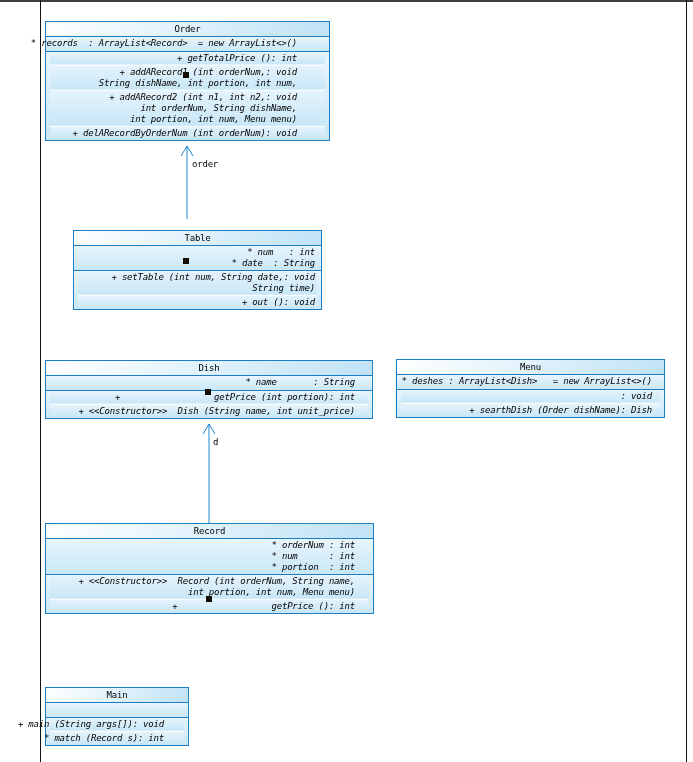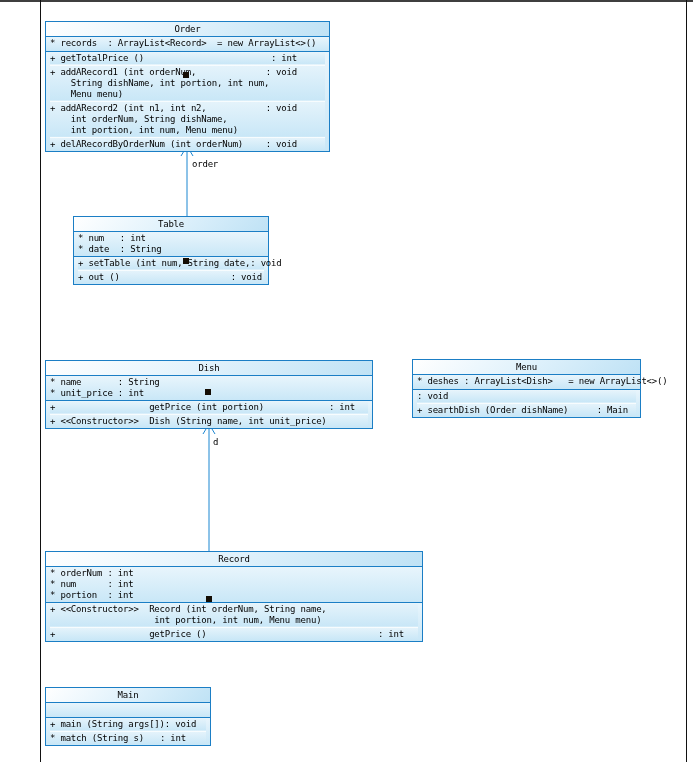--- a/index.html
+++ b/index.html
@@ -20,21 +20,21 @@
     height:14px;line-height:14px;text-align:center;
     border-bottom:1px solid #1b7ec5;
     background:linear-gradient(135deg,#ffffff 0%,#e3f3fc 45%,#bfe2f5 100%);
     white-space:pre;
   }
   .sec{
     padding:1px 4px;
     background:linear-gradient(180deg,#e8f5fc 0%,#c9e7f7 100%);
   }
   .sec.attrs{border-bottom:1px solid #1b7ec5;min-height:12px;}
-  .row{display:flex;justify-content:space-between;height:11px;line-height:11px;}
+  .row{display:flex;justify-content:flex-end;height:11px;line-height:11px;font-style:italic;}
   .row .l{white-space:pre;}
   .row .r{white-space:pre;padding-right:var(--rpad,2px);}
   .mg{background:linear-gradient(180deg,#e4f3fb 0%,#c9e7f7 100%);}
   .mg + .mg{border-top:1px solid rgba(255,255,255,0.85);margin-top:1px;padding-top:1px;}
   
   .conn{position:absolute;}
   .conn-label{position:absolute;white-space:pre;color:#000;}
   .handle{position:absolute;width:6px;height:6px;background:#140d04;}
 </style>
 </head>
@@ -73,24 +73,20 @@
     </div>
     <div class="mg">
       <div class="row">
         <span class="l">+ addARecord1 (int orderNum,</span>
         <span class="r">: void</span>
       </div>
       <div class="row">
         <span class="l">    String dishName, int portion, int num,</span>
         <span class="r"></span>
       </div>
-      <div class="row">
-        <span class="l">    Menu menu)</span>
-        <span class="r"></span>
-      </div>
     </div>
     <div class="mg">
       <div class="row">
         <span class="l">+ addARecord2 (int n1, int n2,</span>
         <span class="r">: void</span>
       </div>
       <div class="row">
         <span class="l">    int orderNum, String dishName,</span>
         <span class="r"></span>
       </div>
@@ -101,100 +97,100 @@
     </div>
     <div class="mg">
       <div class="row">
         <span class="l">+ delARecordByOrderNum (int orderNum)</span>
         <span class="r">: void</span>
       </div>
     </div>
   </div>
 </div>
 
-<div class="uml" style="left:73px;top:216px;width:196px;--rpad:2px">
+<div class="uml" style="left:73px;top:230px;width:249px;--rpad:2px">
   <div class="t">Table</div>
   <div class="sec attrs">
     <div class="row">
       <span class="l">* num   : int</span>
       <span class="r"></span>
     </div>
     <div class="row">
       <span class="l">* date  : String</span>
       <span class="r"></span>
     </div>
   </div>
   <div class="sec">
     <div class="mg">
       <div class="row">
         <span class="l">+ setTable (int num, String date,</span>
         <span class="r">: void</span>
+      </div>
+      <div class="row">
+        <span class="l">    String time)</span>
+        <span class="r"></span>
       </div>
     </div>
     <div class="mg">
       <div class="row">
         <span class="l">+ out ()</span>
         <span class="r">: void</span>
       </div>
     </div>
   </div>
 </div>
 
 <div class="uml" style="left:45px;top:360px;width:328px;--rpad:13px">
   <div class="t">Dish</div>
   <div class="sec attrs">
     <div class="row">
       <span class="l">* name       : String</span>
       <span class="r"></span>
     </div>
-    <div class="row">
-      <span class="l">* unit_price : int</span>
-      <span class="r"></span>
-    </div>
   </div>
   <div class="sec">
     <div class="mg">
       <div class="row">
         <span class="l">+                  getPrice (int portion)</span>
         <span class="r">: int</span>
       </div>
     </div>
     <div class="mg">
       <div class="row">
         <span class="l">+ &lt;&lt;Constructor&gt;&gt;  Dish (String name, int unit_price)</span>
         <span class="r"></span>
       </div>
     </div>
   </div>
 </div>
 
-<div class="uml" style="left:412px;top:359px;width:229px;--rpad:8px">
+<div class="uml" style="left:396px;top:359px;width:269px;--rpad:8px">
   <div class="t">Menu</div>
   <div class="sec attrs">
     <div class="row">
       <span class="l">* deshes : ArrayList&lt;Dish&gt;   = new ArrayList&lt;&gt;()</span>
       <span class="r"></span>
     </div>
   </div>
   <div class="sec">
     <div class="mg">
       <div class="row">
         <span class="r">: void</span>
       </div>
     </div>
     <div class="mg">
       <div class="row">
         <span class="l">+ searthDish (Order dishName)</span>
-        <span class="r">: Main</span>
-      </div>
-    </div>
-  </div>
-</div>
-
-<div class="uml" style="left:45px;top:551px;width:378px;--rpad:14px">
+        <span class="r">: Dish</span>
+      </div>
+    </div>
+  </div>
+</div>
+
+<div class="uml" style="left:45px;top:523px;width:329px;--rpad:14px">
   <div class="t">Record</div>
   <div class="sec attrs">
     <div class="row">
       <span class="l">* orderNum : int</span>
       <span class="r"></span>
     </div>
     <div class="row">
       <span class="l">* num      : int</span>
       <span class="r"></span>
     </div>
@@ -216,33 +212,33 @@
     </div>
     <div class="mg">
       <div class="row">
         <span class="l">+                  getPrice ()</span>
         <span class="r">: int</span>
       </div>
     </div>
   </div>
 </div>
 
-<div class="uml" style="left:45px;top:687px;width:166px;--rpad:20px">
+<div class="uml" style="left:45px;top:687px;width:144px;--rpad:20px">
   <div class="t">Main</div>
   <div class="sec attrs"></div>
   <div class="sec">
     <div class="mg">
       <div class="row">
         <span class="l">+ main (String args[])</span>
         <span class="r">: void</span>
       </div>
     </div>
     <div class="mg">
       <div class="row">
-        <span class="l">* match (String s)</span>
+        <span class="l">* match (Record s)</span>
         <span class="r">: int</span>
       </div>
     </div>
   </div>
 </div>
 
 <div class="handle" style="left:183px;top:72px"></div>
 <div class="handle" style="left:183px;top:258px"></div>
 <div class="handle" style="left:205px;top:389px"></div>
 <div class="handle" style="left:206px;top:596px"></div>

